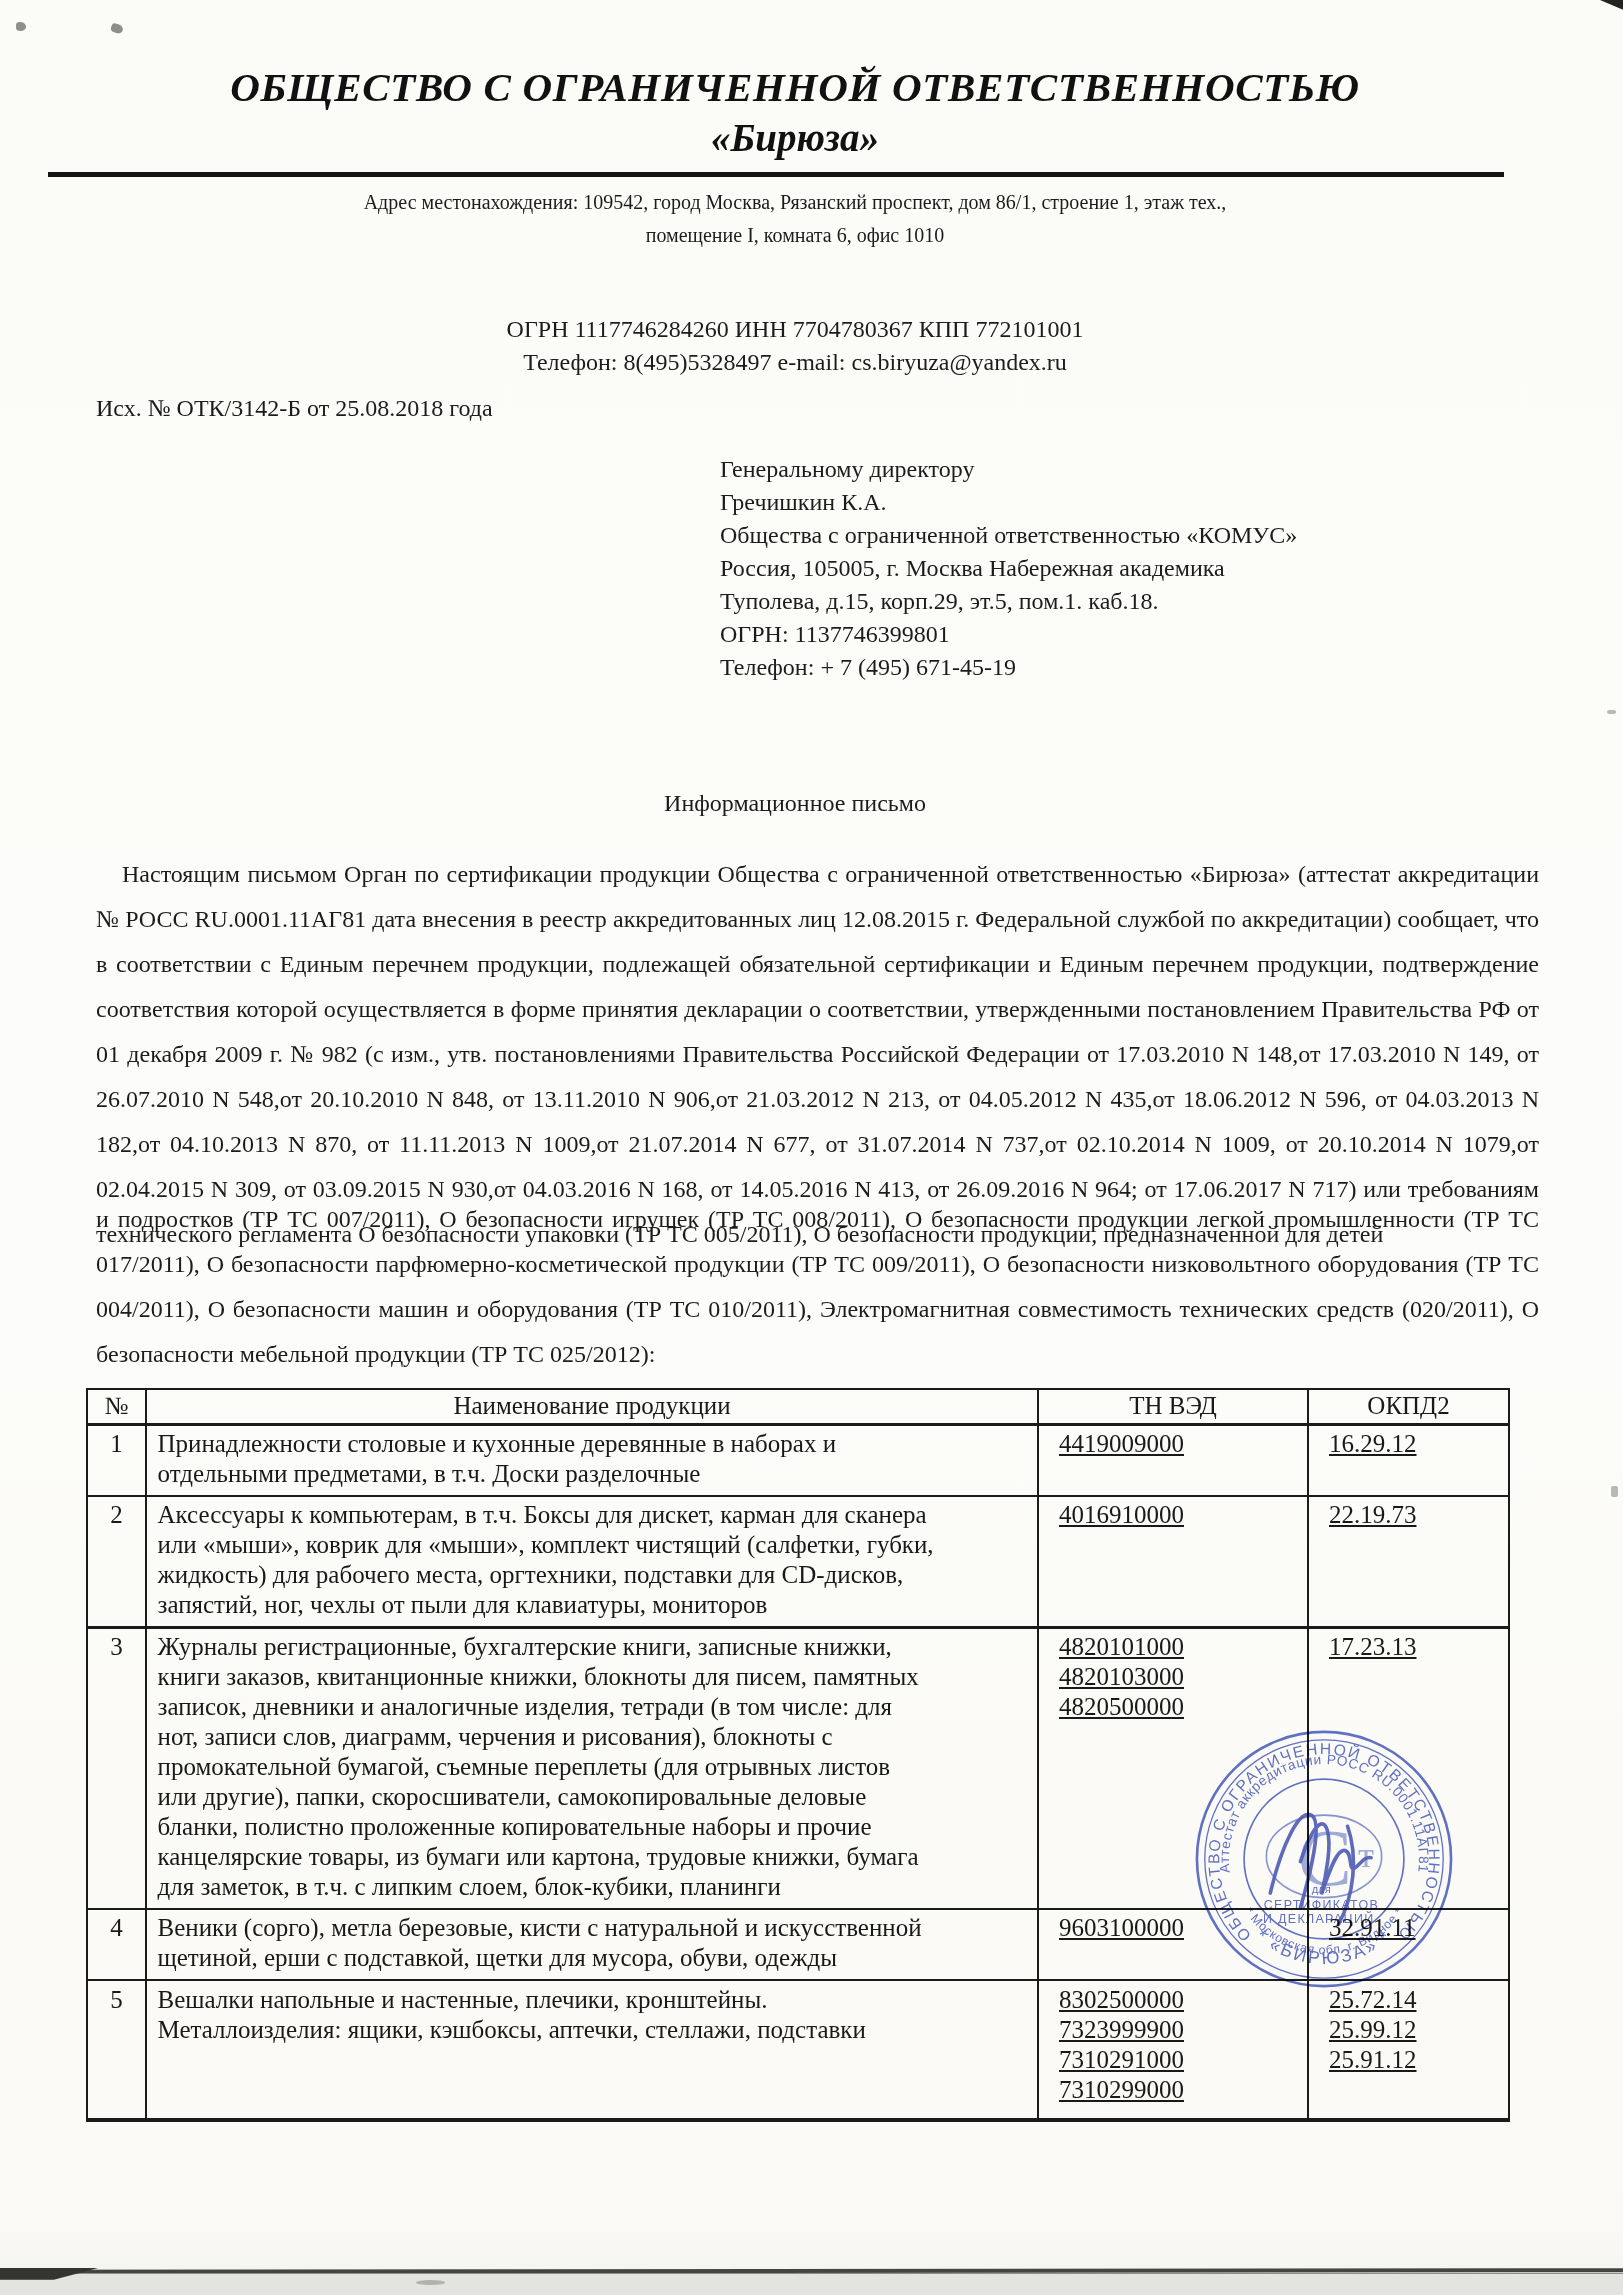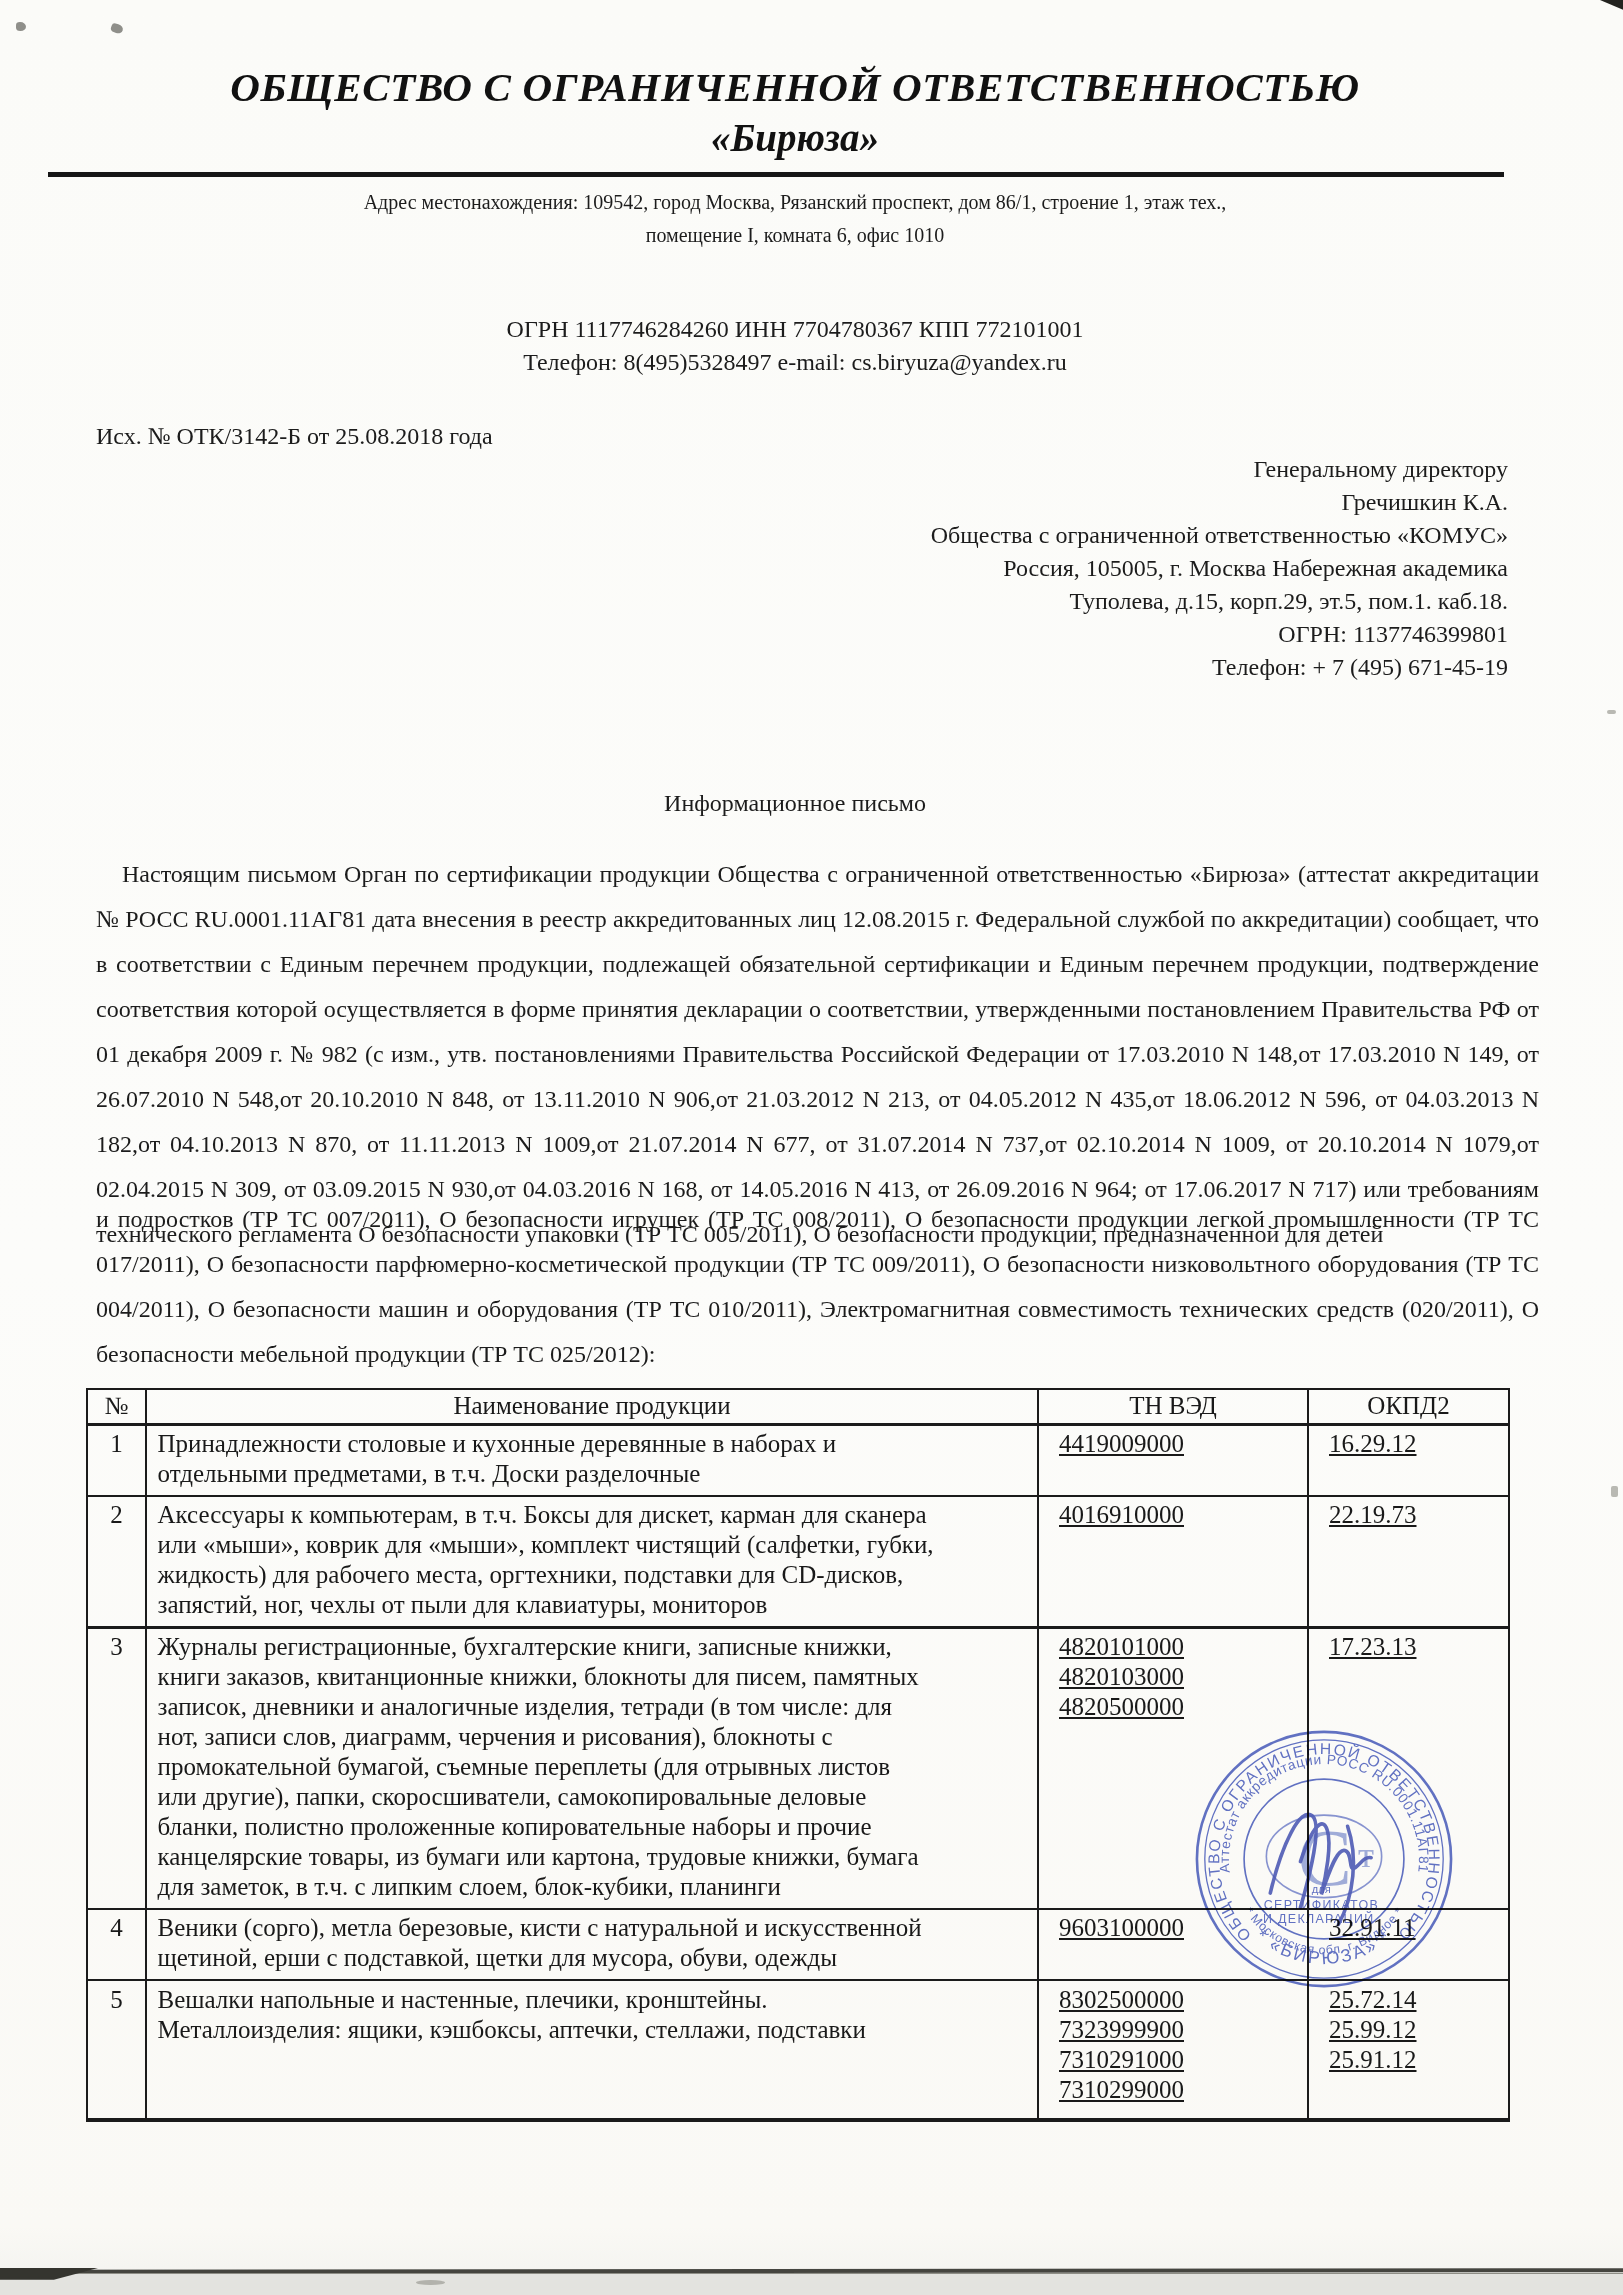--- a/index.html
+++ b/index.html
@@ -9,22 +9,22 @@
     font-family:"Liberation Serif","DejaVu Serif",serif;
     color:#1c1c1c;
   }
   .abs { position:absolute; }
   .centerband { left:49px; width:1492px; text-align:center; }
   .title1 { top:63px;  font-size:41px; font-weight:bold; font-style:italic; letter-spacing:0.7px; color:#111; }
   .title2 { top:115px; font-size:39px; font-weight:bold; font-style:italic; color:#111; }
   .rule   { top:172px; left:48px; width:1456px; height:4.6px; background:#161616; }
   .addr   { top:186px; font-size:20px; line-height:33px; }
   .regline{ top:313px; font-size:24px; line-height:33px; }
-  .ref    { top:395px; left:96px; font-size:24px;margin-top:28px; }
-  .addressee { top:453px; left:720px; width:788px; text-align:right; font-size:24px; }
+  .ref    { top:395px; left:96px; font-size:24px; }
+  .addressee { top:453px; left:720px; width:788px; text-align:left; font-size:24px; }
   .addressee div { line-height:33px; }
   .letter-title { top:790px; font-size:24px; }
   .bodytext { left:96px; width:1443px; font-size:24px; line-height:45px; text-align:justify; }
   .p1 { top:852px; }
   .p1 .par { text-indent:26px; }
   .p2 { top:1197px; }
   .doc-table { position:absolute; left:86px; top:1388px; width:1422px;
     border-collapse:collapse; font-size:25px; color:#191919; table-layout:fixed; }
   .doc-table th, .doc-table td { border:2px solid #1b1b1b; vertical-align:top;
     line-height:30px; font-weight:normal; padding:3.3px 10.5px 5.9px 10.5px; }

